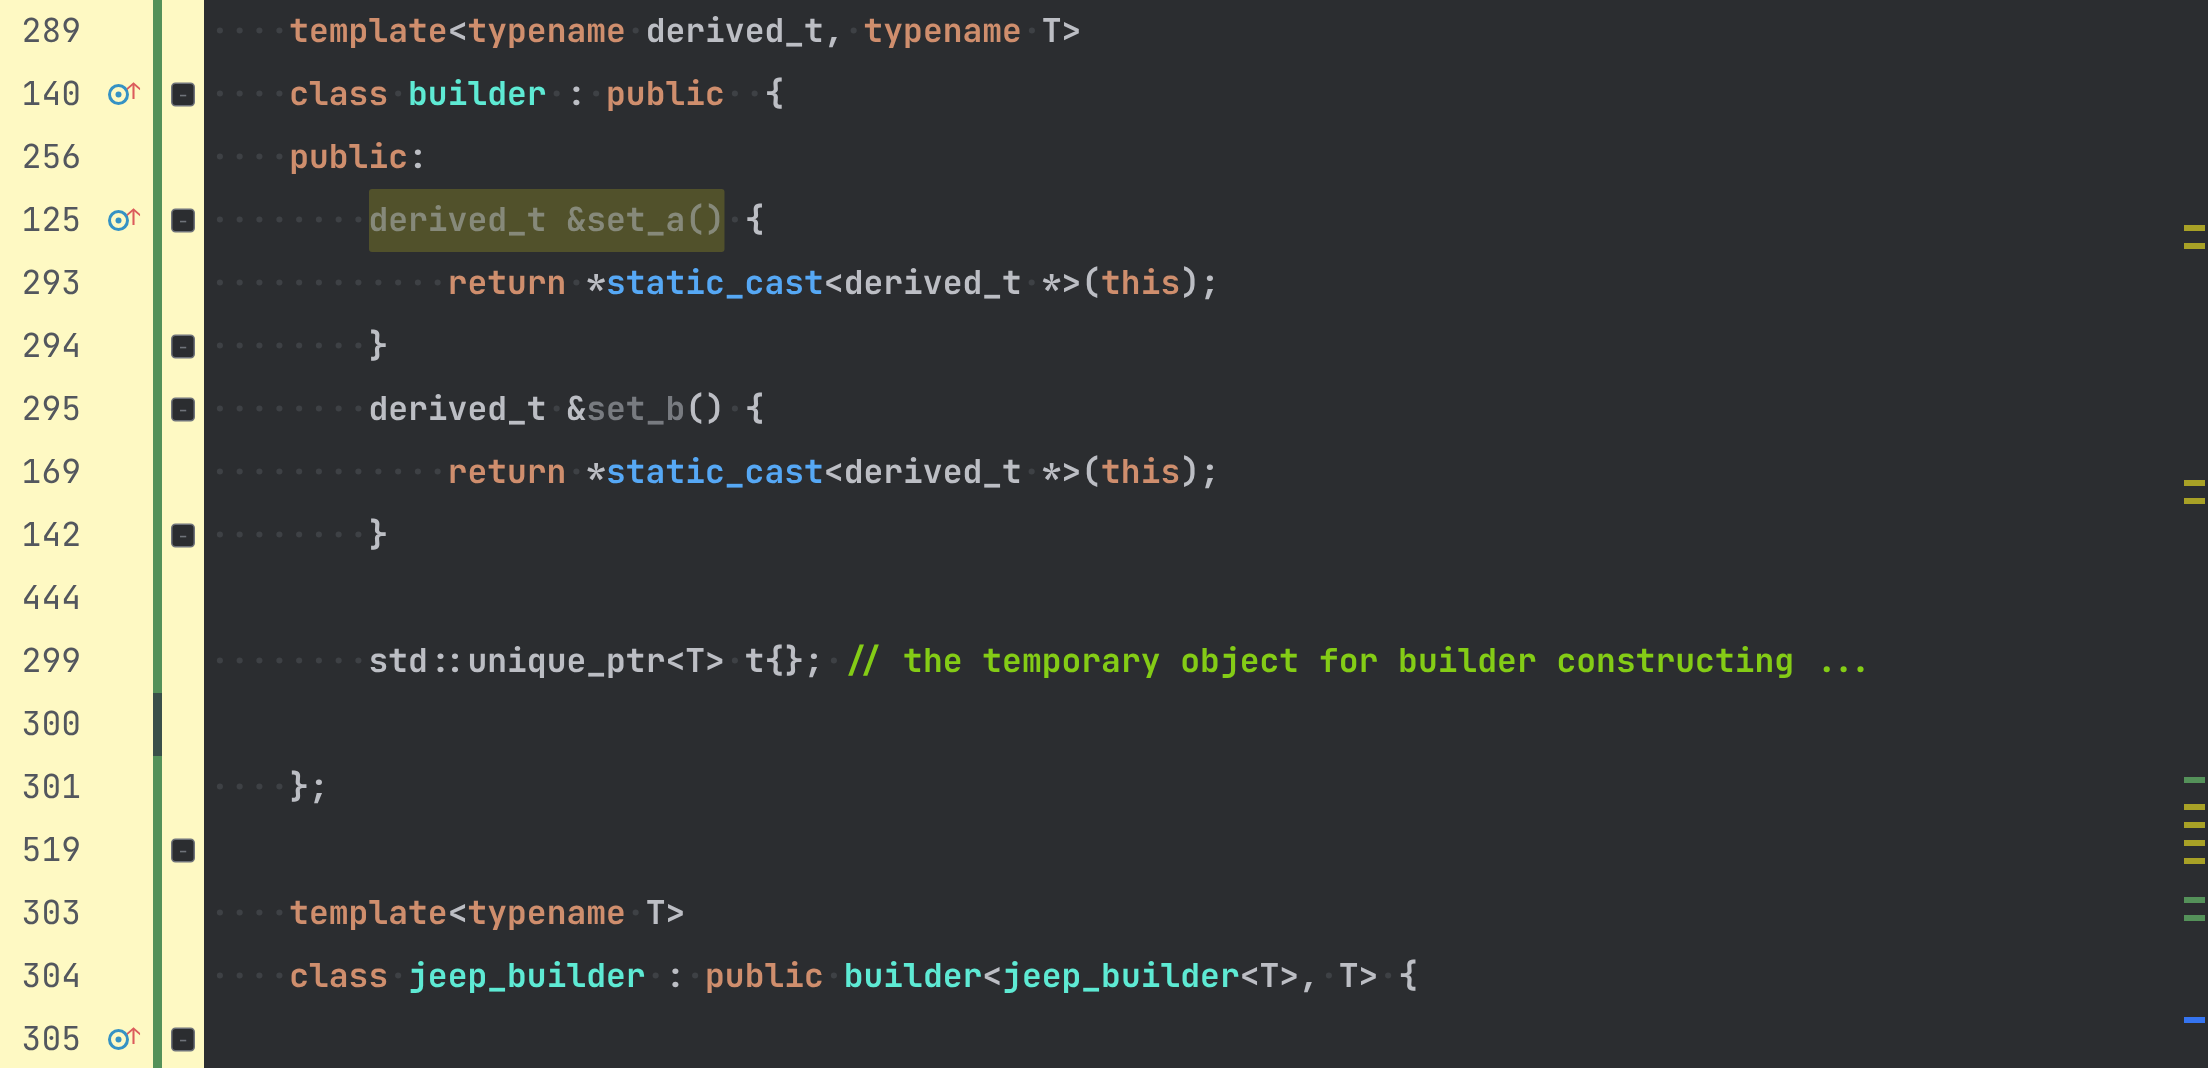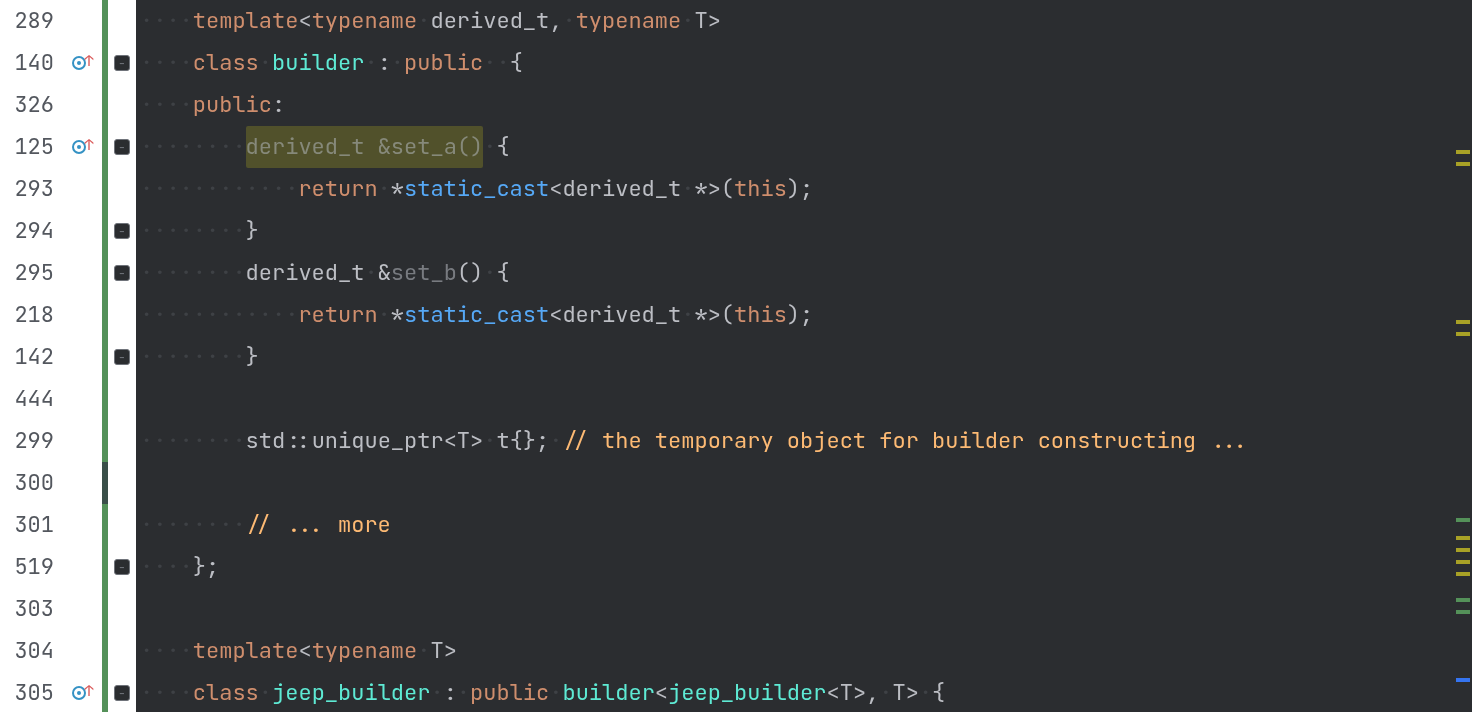--- a/index.html
+++ b/index.html
@@ -14,21 +14,21 @@
     position: relative;
     color: #bcbec4;
   }
   .editor {
     display: flex;
     height: 100%;
   }
   .gutter {
     display: flex;
     flex-shrink: 0;
-    background: #ffffff;
+    background: #fef9c3;
   }
   .line-numbers {
     width: 64px;
     text-align: right;
     padding-right: 10px;
     color: #53575e;
     user-select: none;
   }
   .line-numbers div { height: 42px; }
   .marks {
@@ -55,35 +55,36 @@
     display:flex; align-items:center; justify-content:center;
     font-size: 13px; color:#6f737a; line-height:1;
     margin-left: 12px;
     background:#2b2d30;
   }
   .code {
     flex: 1;
     position: relative;
     overflow: hidden;
     padding-left: 4px;
+    font-weight: bold;
   }
   .code-line {
     height: 42px;
     white-space: pre;
     display: flex;
     align-items: center;
   }
   .ws { color: #3e4145; }
   .kw { color: #cf8e6d; }
   .ident { color: #bcbec4; }
   .func { color: #56a8f5; }
   .cls { color: #5eead4; }
   .punct { color: #bcbec4; }
   .op { color: #bcbec4; }
-  .comment { color: #fdba74; }
+  .comment { color: #84cc16; }
   .highlight-dim {
     background: #51512b;
     color: #86897a;
     border-radius:2px;
     padding: 0 0px;
     text-align: center;
   }
   .dim { color: #787b80; }
 
   .mark-impl {
@@ -111,26 +112,26 @@
   .ov-blue { background:#3574f0; }
 </style>
 </head>
 <body>
 
 <div class="editor">
   <div class="gutter">
     <div class="line-numbers">
       <div>289</div>
       <div>140</div>
-      <div>326</div>
+      <div>256</div>
       <div>125</div>
       <div>293</div>
       <div>294</div>
       <div>295</div>
-      <div>218</div>
+      <div>169</div>
       <div>142</div>
       <div>444</div>
       <div>299</div>
       <div>300</div>
       <div>301</div>
       <div>519</div>
       <div>303</div>
       <div>304</div>
       <div>305</div>
     </div>
@@ -219,21 +220,20 @@
     <div class="code-line"><span class="ws">············</span><span class="kw">return</span><span class="ws">·</span><span class="op">*</span><span class="func">static_cast</span><span class="punct">&lt;</span><span class="ident">derived_t</span><span class="ws">·</span><span class="op">*</span><span class="punct">&gt;</span><span class="punct">(</span><span class="kw">this</span><span class="punct">)</span><span class="punct">;</span></div>
 
     <div class="code-line"><span class="ws">········</span><span class="punct">}</span></div>
 
     <div class="code-line"></div>
 
     <div class="code-line"><span class="ws">········</span><span class="ident">std</span><span class="punct">::</span><span class="ident">unique_ptr</span><span class="punct">&lt;</span><span class="ident">T</span><span class="punct">&gt;</span><span class="ws">·</span><span class="ident">t</span><span class="punct">{}</span><span class="punct">;</span><span class="ws">·</span><span class="comment">// the temporary object for builder constructing ...</span></div>
 
     <div class="code-line"></div>
 
-    <div class="code-line"><span class="ws">········</span><span class="comment">// ... more</span></div>
 
     <div class="code-line"><span class="ws">····</span><span class="punct">}</span><span class="punct">;</span></div>
 
     <div class="code-line"></div>
 
     <div class="code-line"><span class="ws">····</span><span class="kw">template</span><span class="punct">&lt;</span><span class="kw">typename</span><span class="ws">·</span><span class="ident">T</span><span class="punct">&gt;</span></div>
 
     <div class="code-line"><span class="ws">····</span><span class="kw">class</span><span class="ws">·</span><span class="cls">jeep_builder</span><span class="ws">·</span><span class="punct">:</span><span class="ws">·</span><span class="kw">public</span><span class="ws">·</span><span class="cls">builder</span><span class="punct">&lt;</span><span class="cls">jeep_builder</span><span class="punct">&lt;</span><span class="ident">T</span><span class="punct">&gt;</span><span class="punct">,</span><span class="ws">·</span><span class="ident">T</span><span class="punct">&gt;</span><span class="ws">·</span><span class="punct">{</span></div>
   </div>
 

